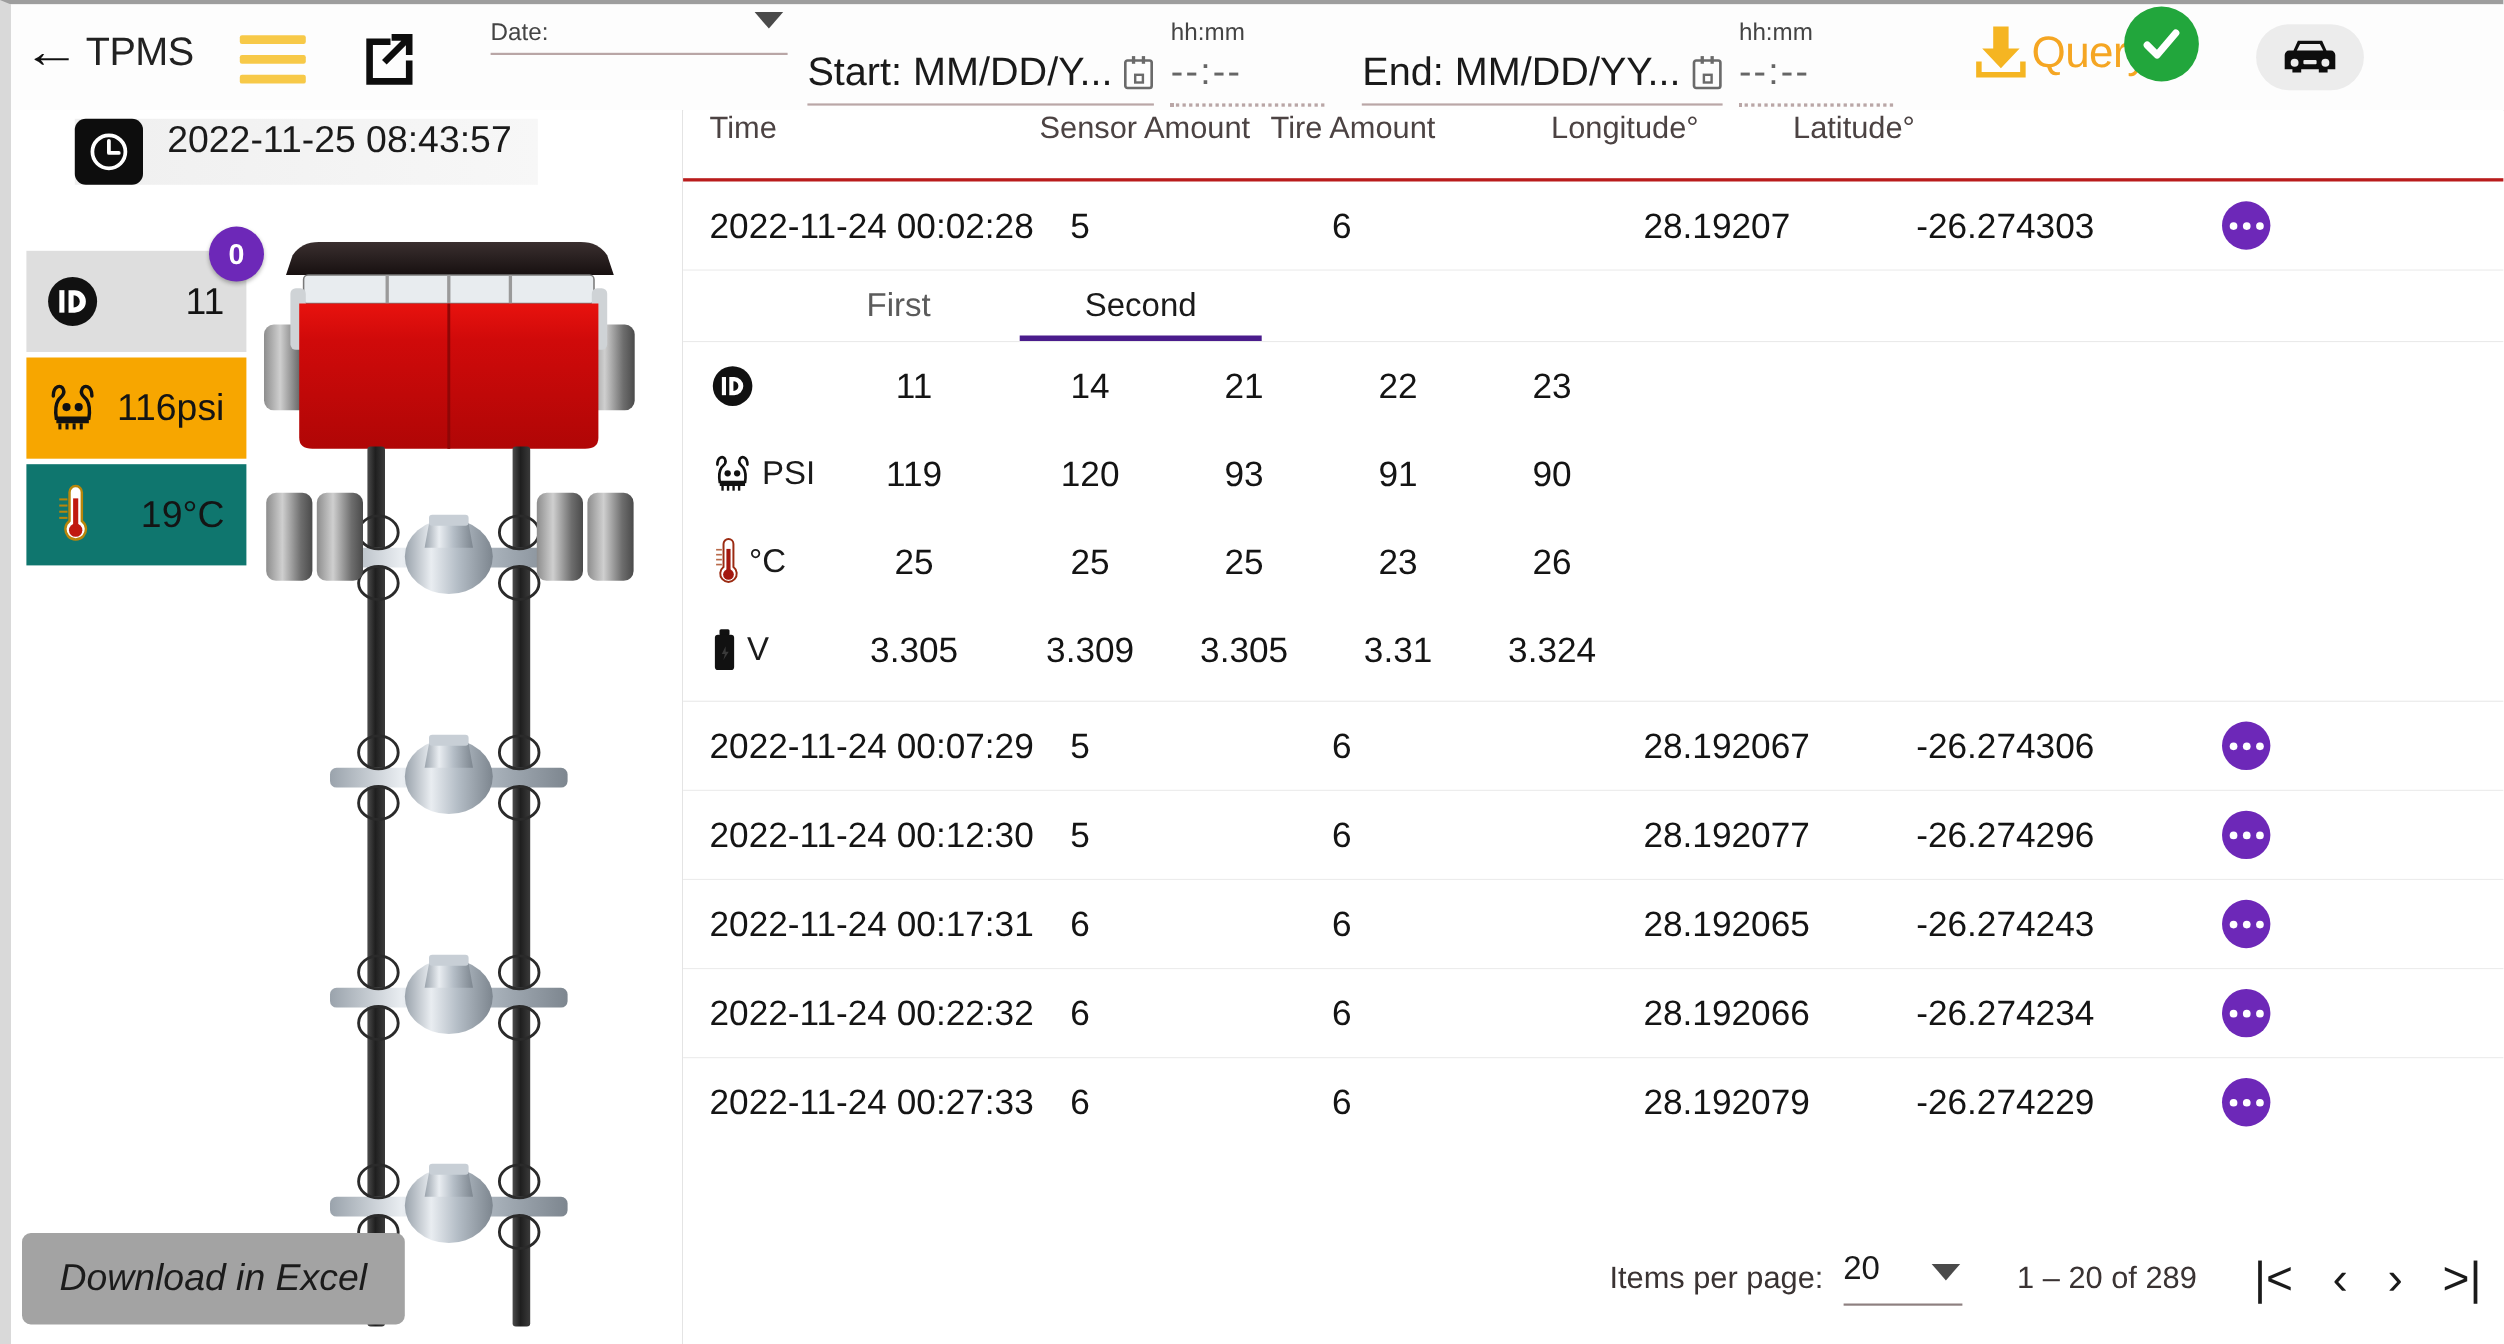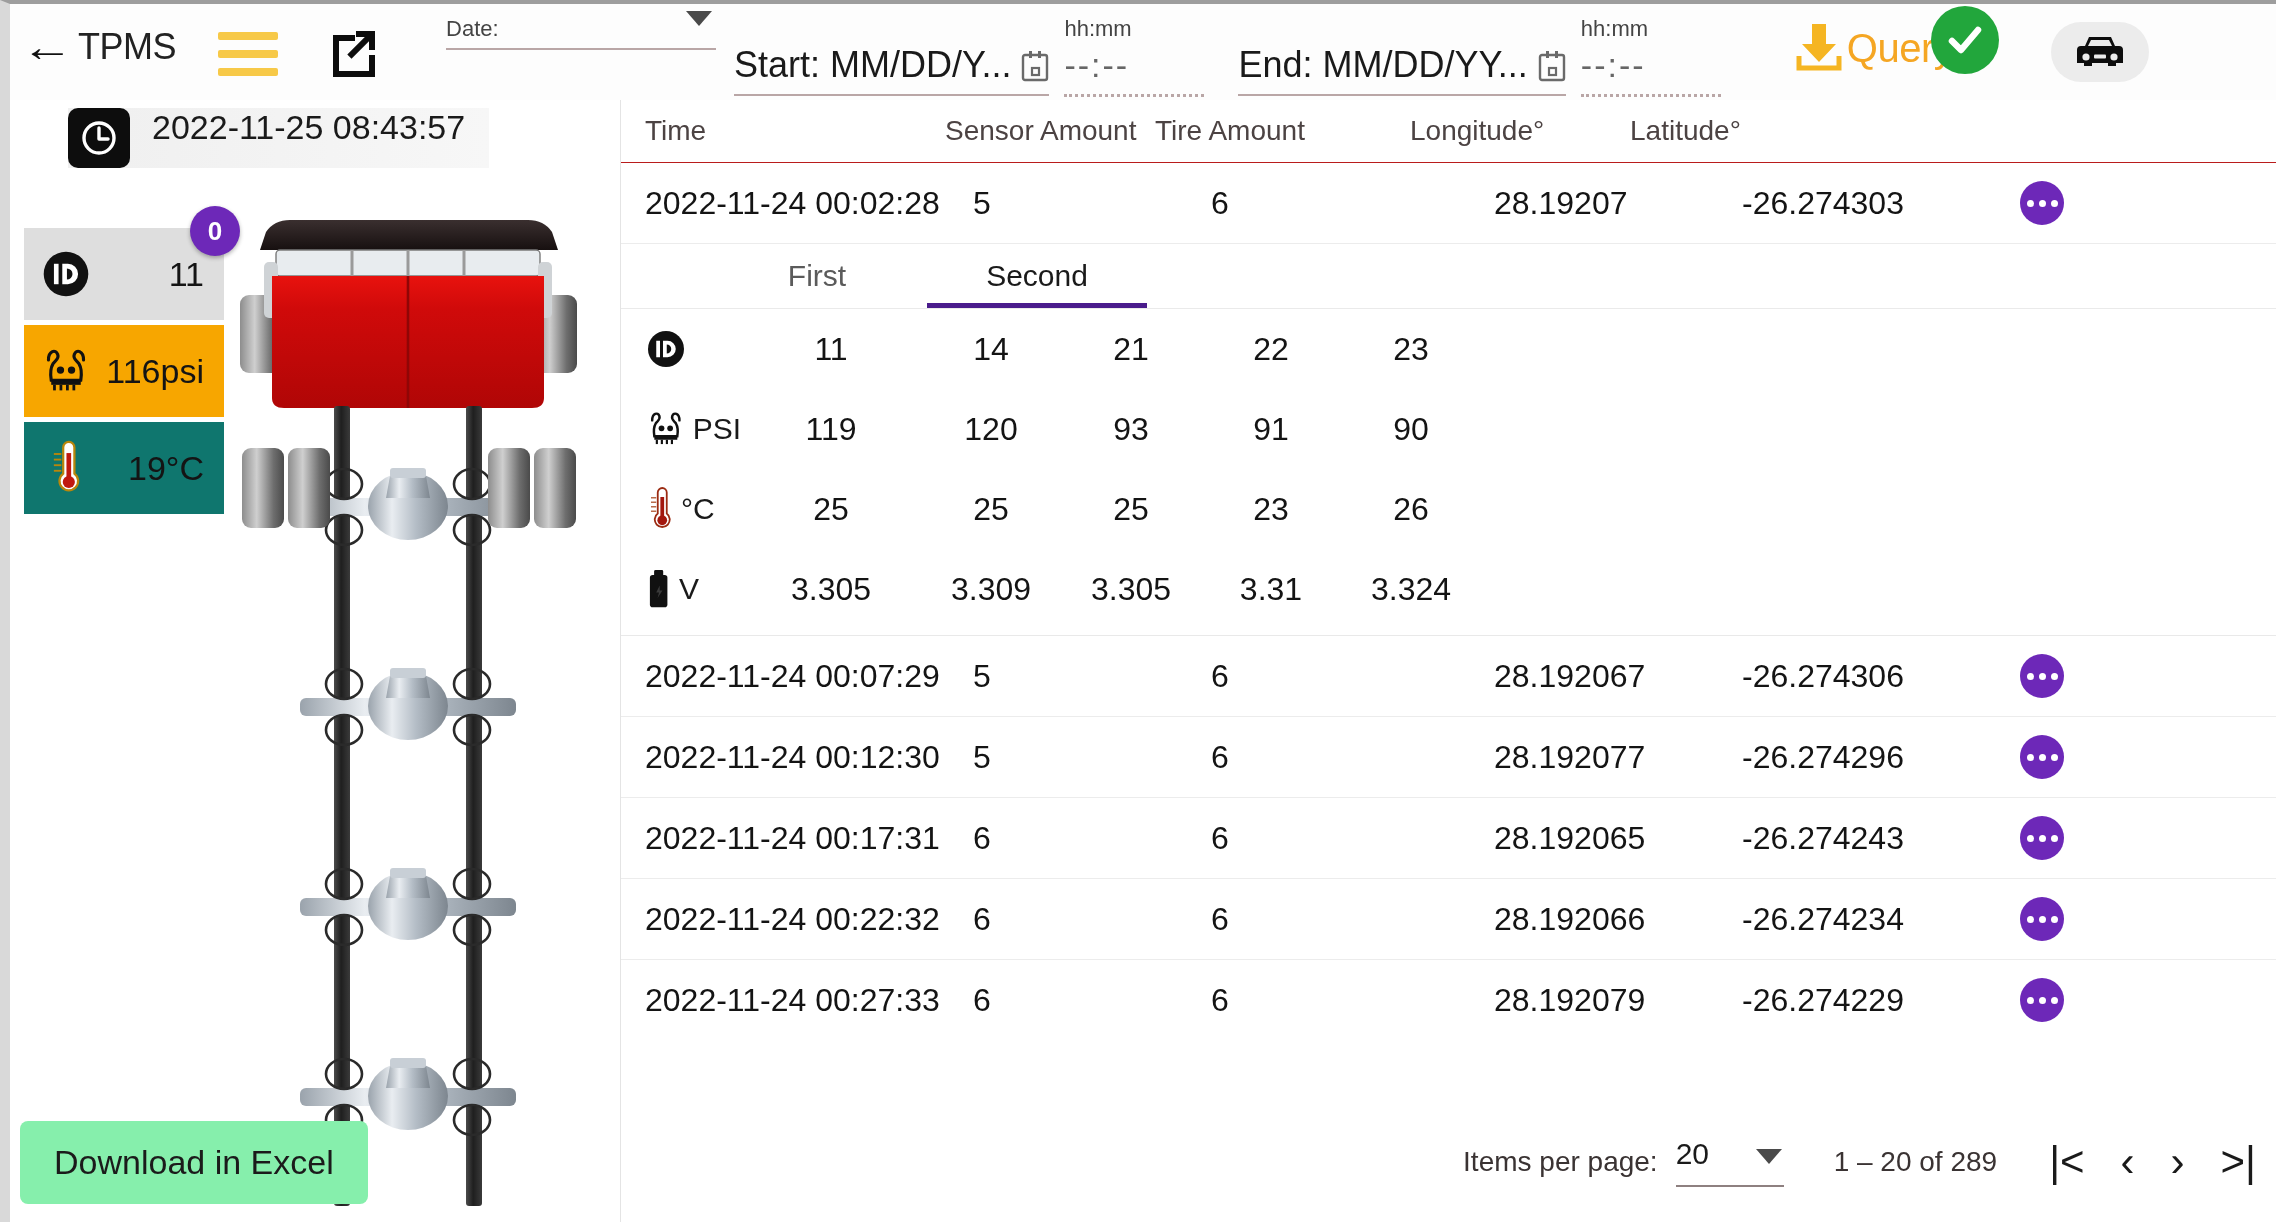--- a/index.html
+++ b/index.html
@@ -115,22 +115,22 @@
     display:flex;align-items:center;justify-content:center;
     box-shadow:0 2px 4px rgba(0,0,0,.3);
   }
   .truck{position:absolute;left:230px;top:120px;width:350px;height:1000px;}
 
   
   .right-panel{
     position:absolute;left:611px;top:96px;right:0;bottom:0;background:#fff;
   }
   .thead{
-    display:flex;align-items:center;height:62px;padding:0 0 0 24px;
-    border-bottom:1px solid #b91c1c;
+    display:flex;align-items:flex-start;height:62px;padding:0 0 0 24px;
+    border-bottom:3px solid #b91c1c;
   }
   .thead .th{font-size:28px;color:#4c4343;}
   .trow{
     display:flex;align-items:center;height:80px;padding-left:24px;
     border-bottom:1px solid #ececec;
     gap:28px;
   }
   .trow .td{font-size:32px;color:#141414;}
   .c-time{width:300px;}
   .c-sensor{width:210px;}
@@ -162,23 +162,23 @@
     font-size:30px;color:#1a1a1a;
   }
   .dcell{width:140px;text-align:center;font-size:32px;color:#141414;}
 
   
   .footer{
     position:absolute;left:0;right:0;bottom:0;height:120px;
     display:flex;align-items:center;
   }
   .dl-excel{
-    margin-left:10px;background:#86efac;border:none;border-radius:8px;
+    margin-left:10px;background:#a3a3a3;border:none;border-radius:8px;
     font-family:"Liberation Sans", sans-serif;
-    font-size:34px;color:#1b1b1b;padding:22px 34px;cursor:pointer;
+    font-size:34px;color:#1b1b1b;padding:22px 34px;cursor:pointer;font-style:italic;
   }
   .pager{margin-left:auto;display:flex;align-items:center;padding-right:20px;}
   .pg-label{font-size:28px;color:#3a3333;}
   .ipp{
     margin-left:18px;width:108px;position:relative;
   }
   .ipp-val{font-size:30px;color:#1a1a1a;}
   .ipp-line{height:2px;background:#8e8080;margin-top:14px;}
   .ipp-caret{
     position:absolute;right:2px;top:12px;width:0;height:0;

